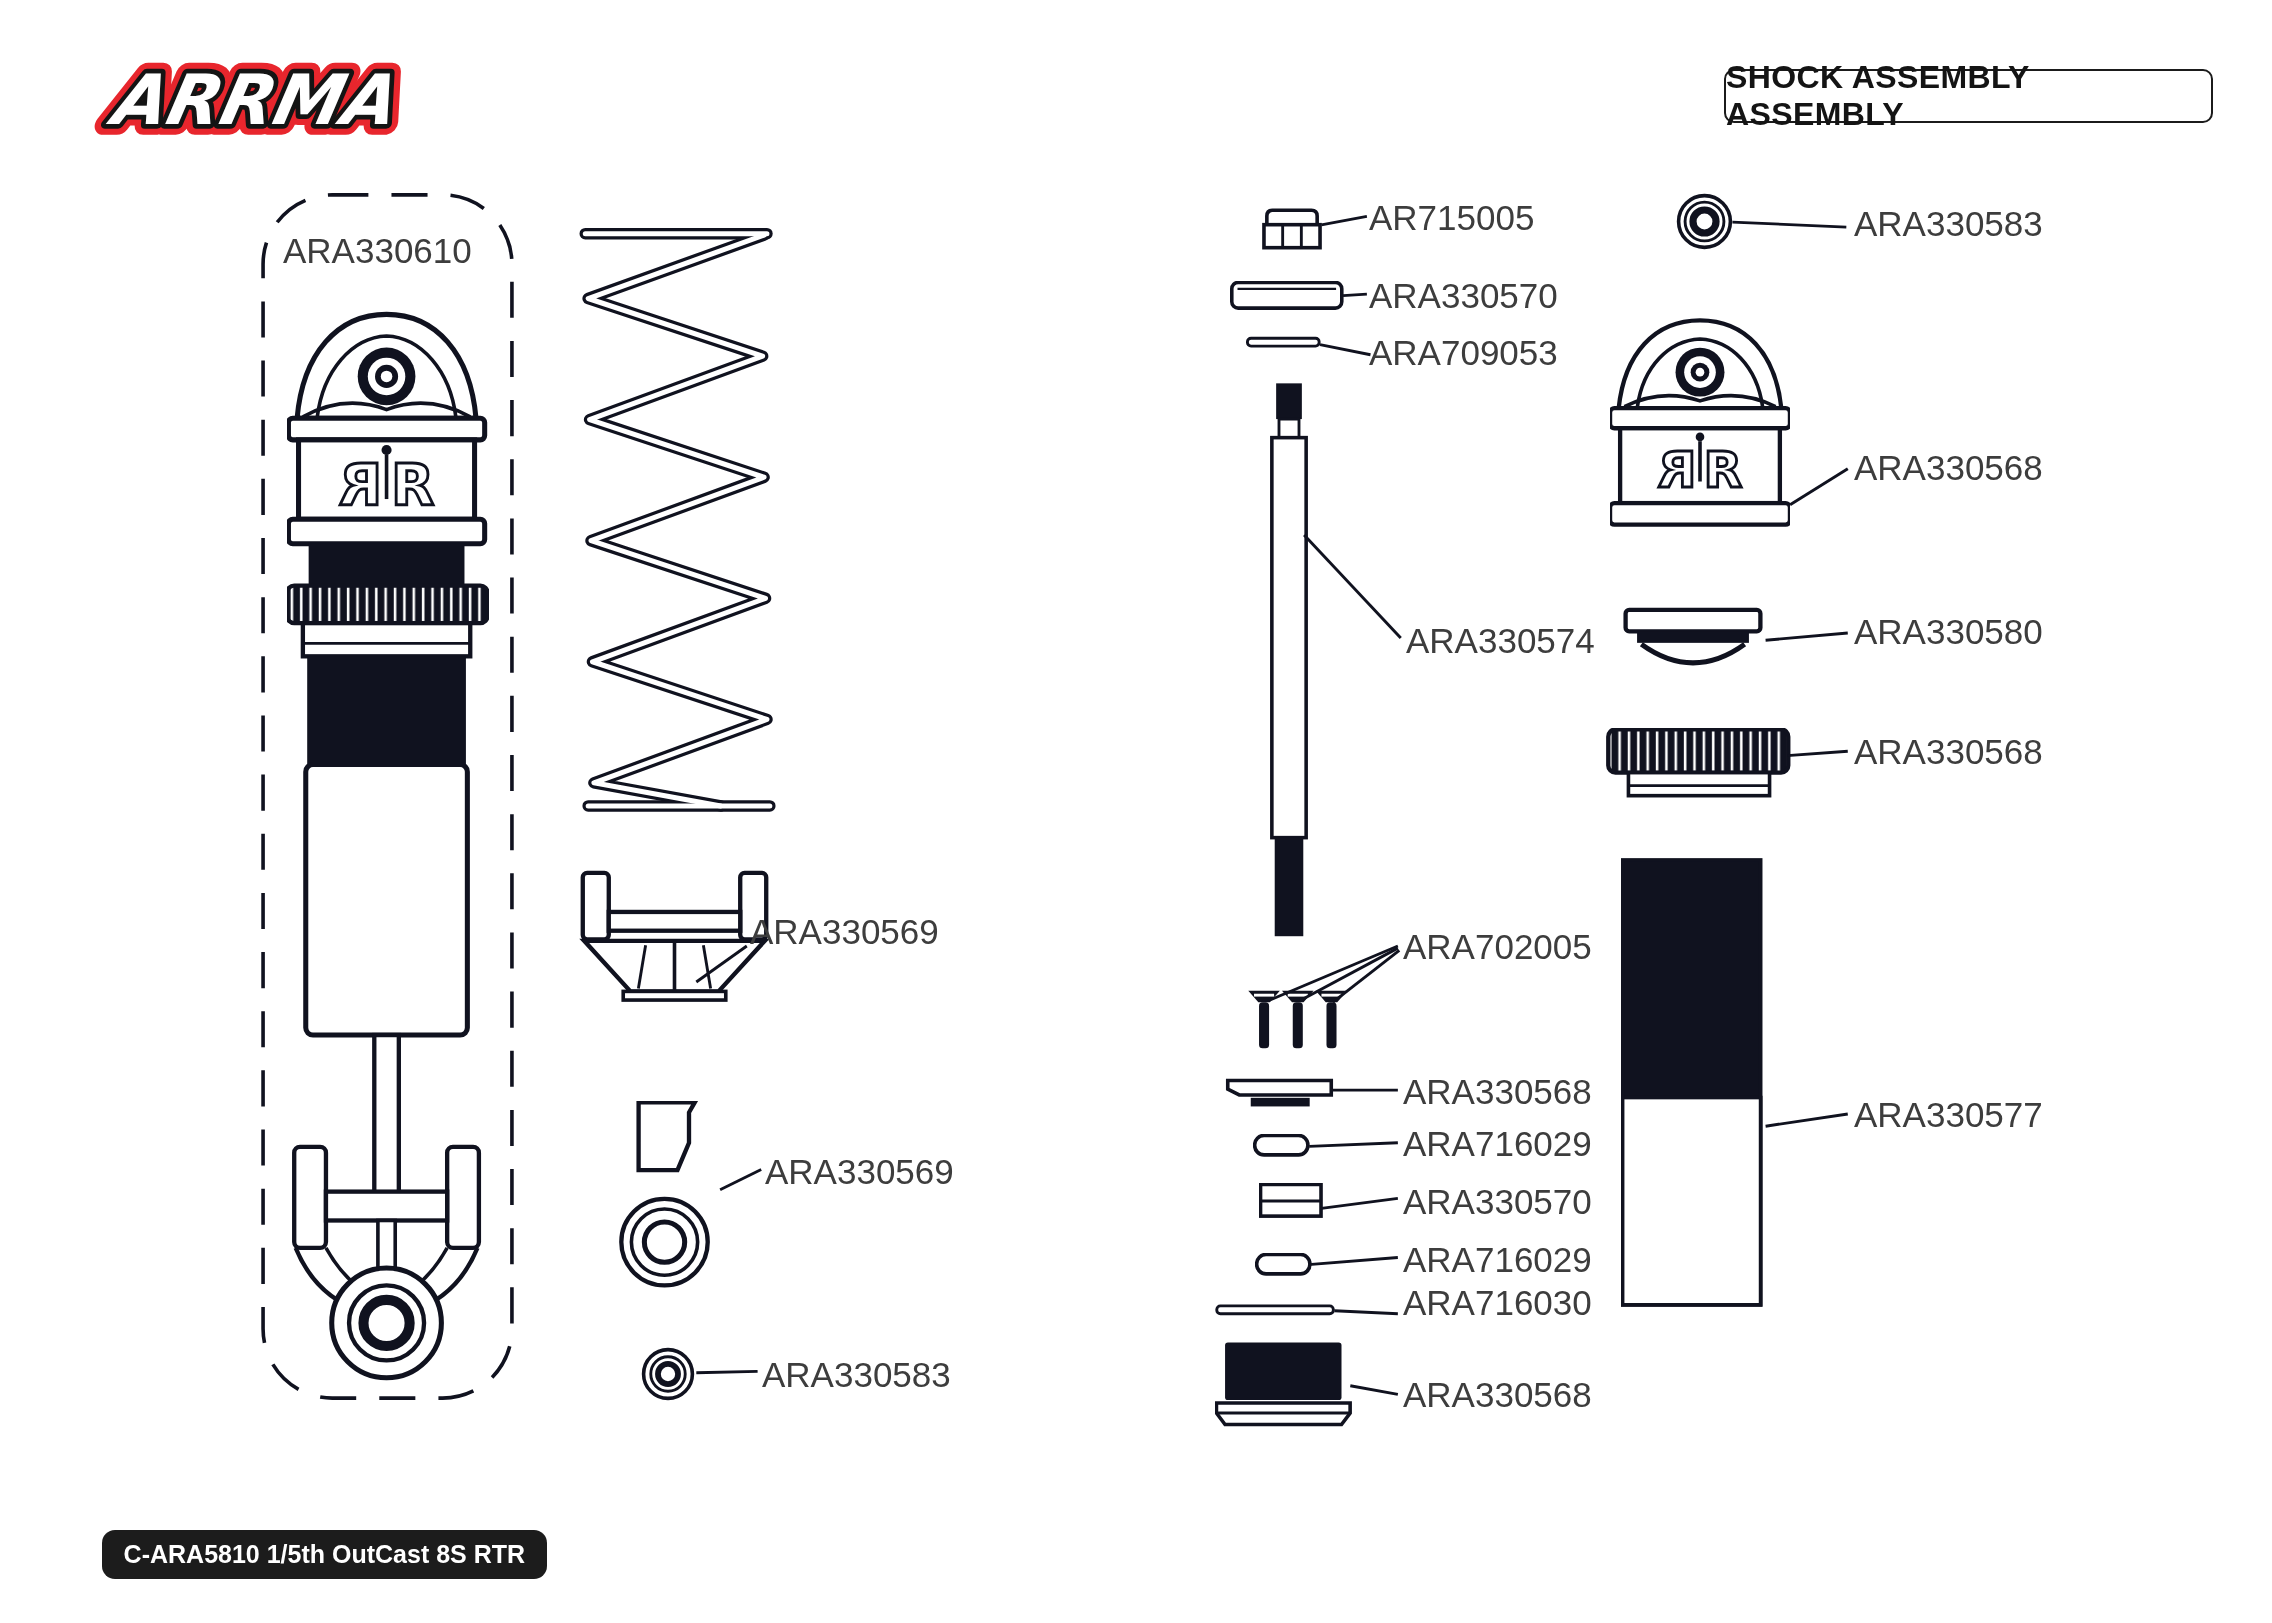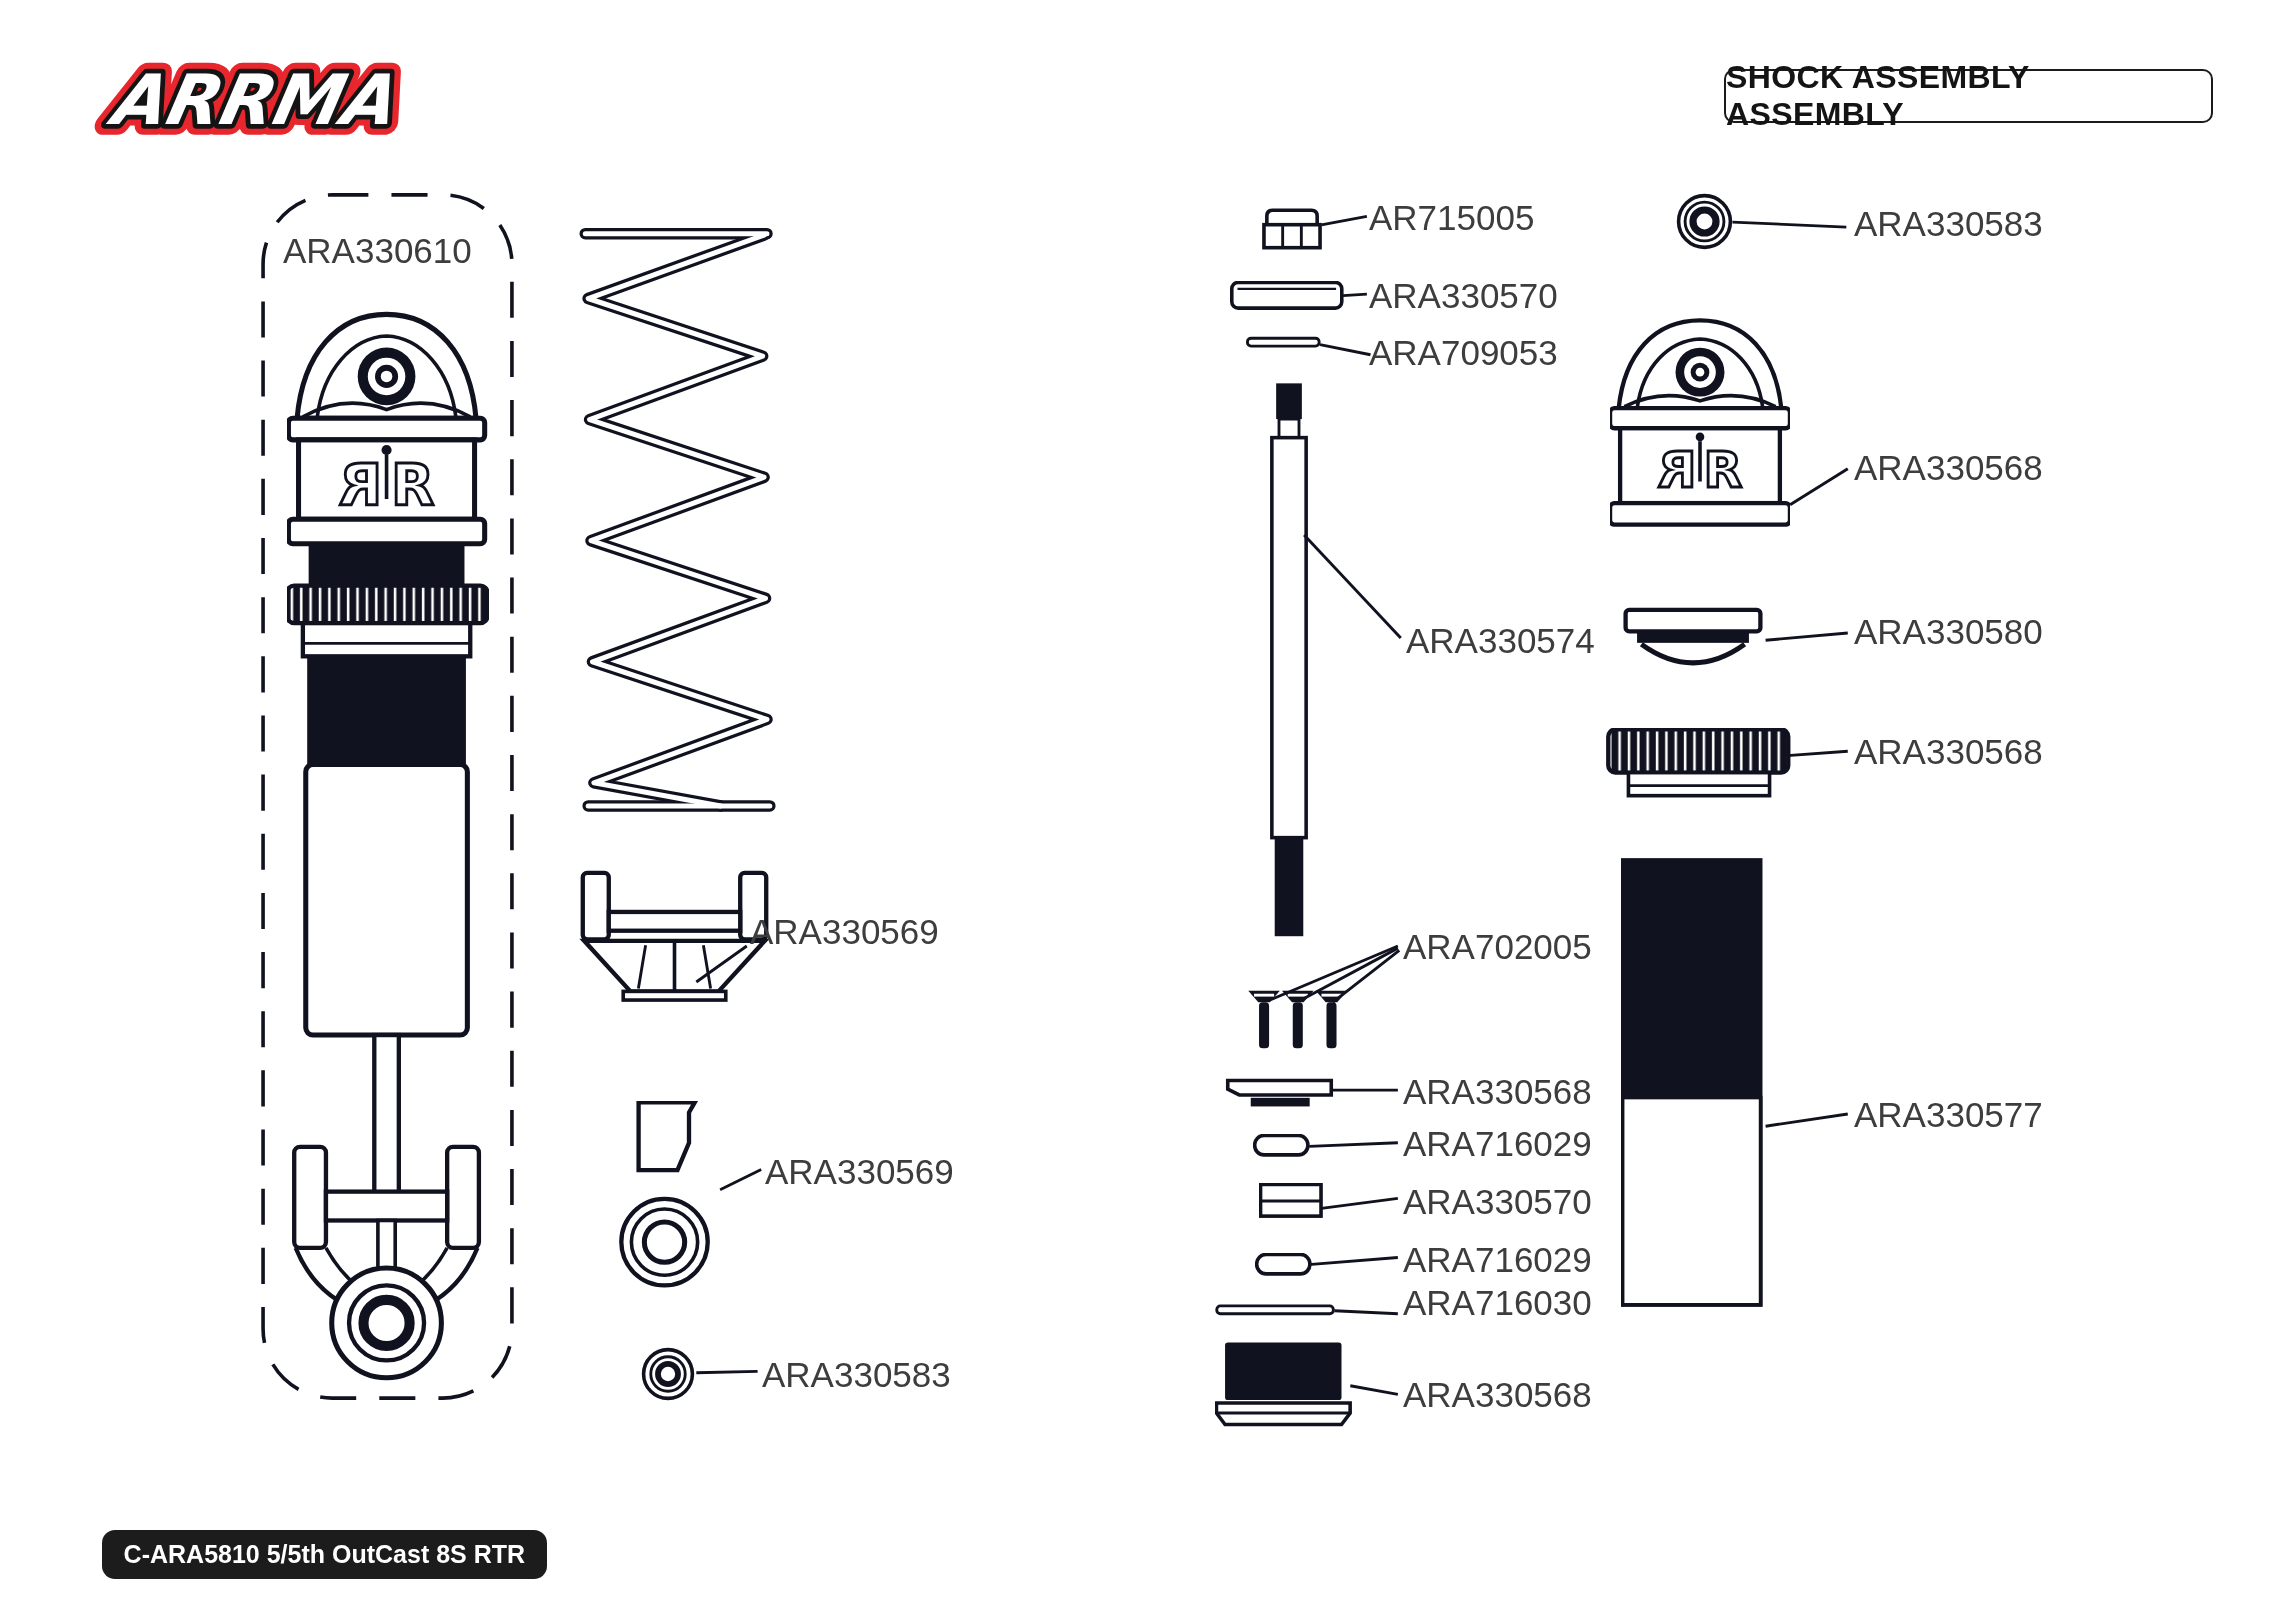--- a/index.html
+++ b/index.html
@@ -290,16 +290,16 @@
       <line x1="1850" y1="1818" x2="1938" y2="1822"></line>
       <line x1="1872" y1="1922" x2="1938" y2="1934"></line>
       <line x1="2402" y1="308" x2="2560" y2="315"></line>
       <line x1="2482" y1="700" x2="2562" y2="650"></line>
       <line x1="2448" y1="888" x2="2562" y2="878"></line>
       <line x1="2478" y1="1048" x2="2562" y2="1042"></line>
       <line x1="2448" y1="1562" x2="2562" y2="1545"></line>
     </g>
   </svg>
 
-  <div class="badge">C-ARA5810 5/5th OutCast 8S RTR</div>
+  <div class="badge">C-ARA5810 1/5th OutCast 8S RTR</div>
 
 </div>
 
 
 </body></html>

